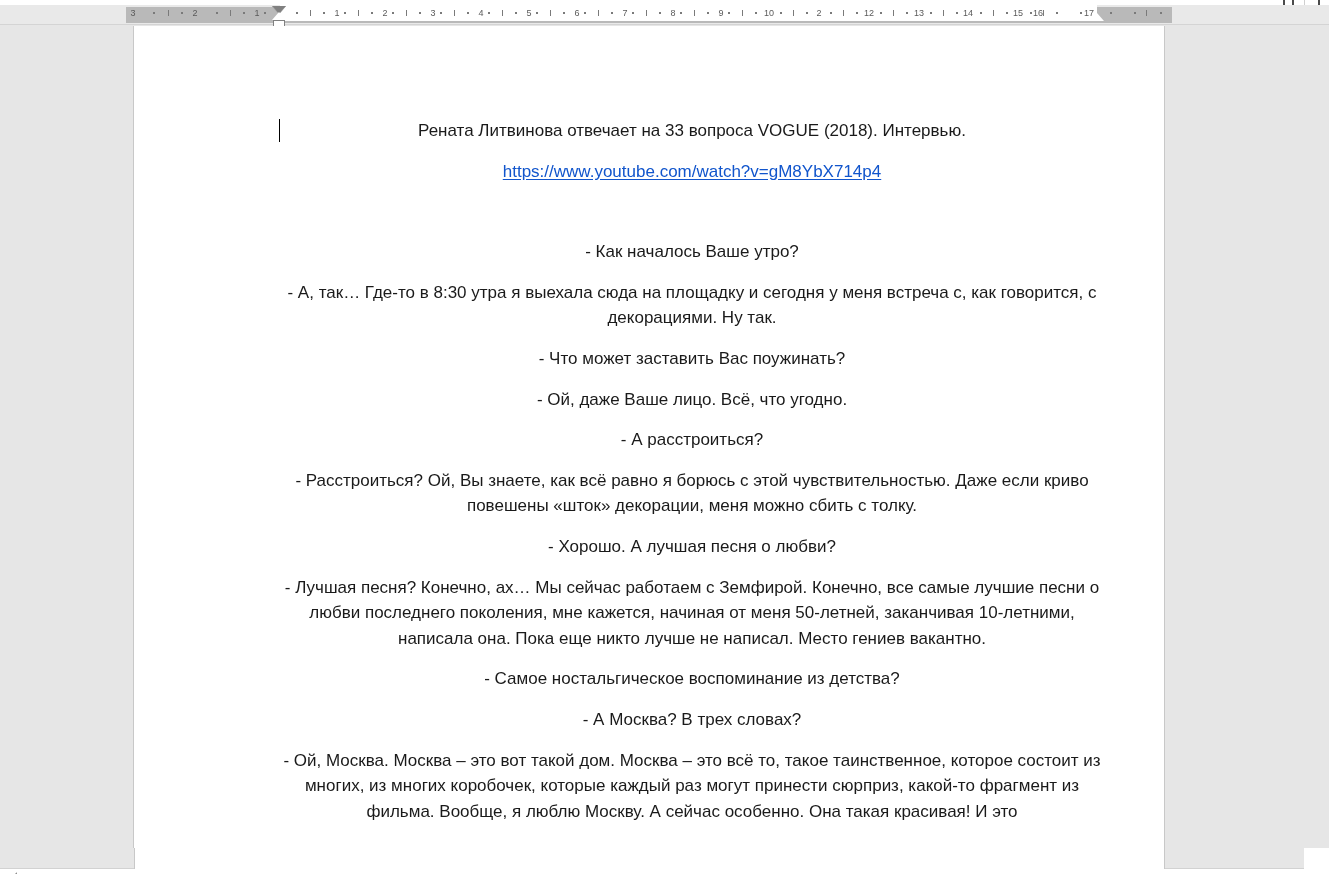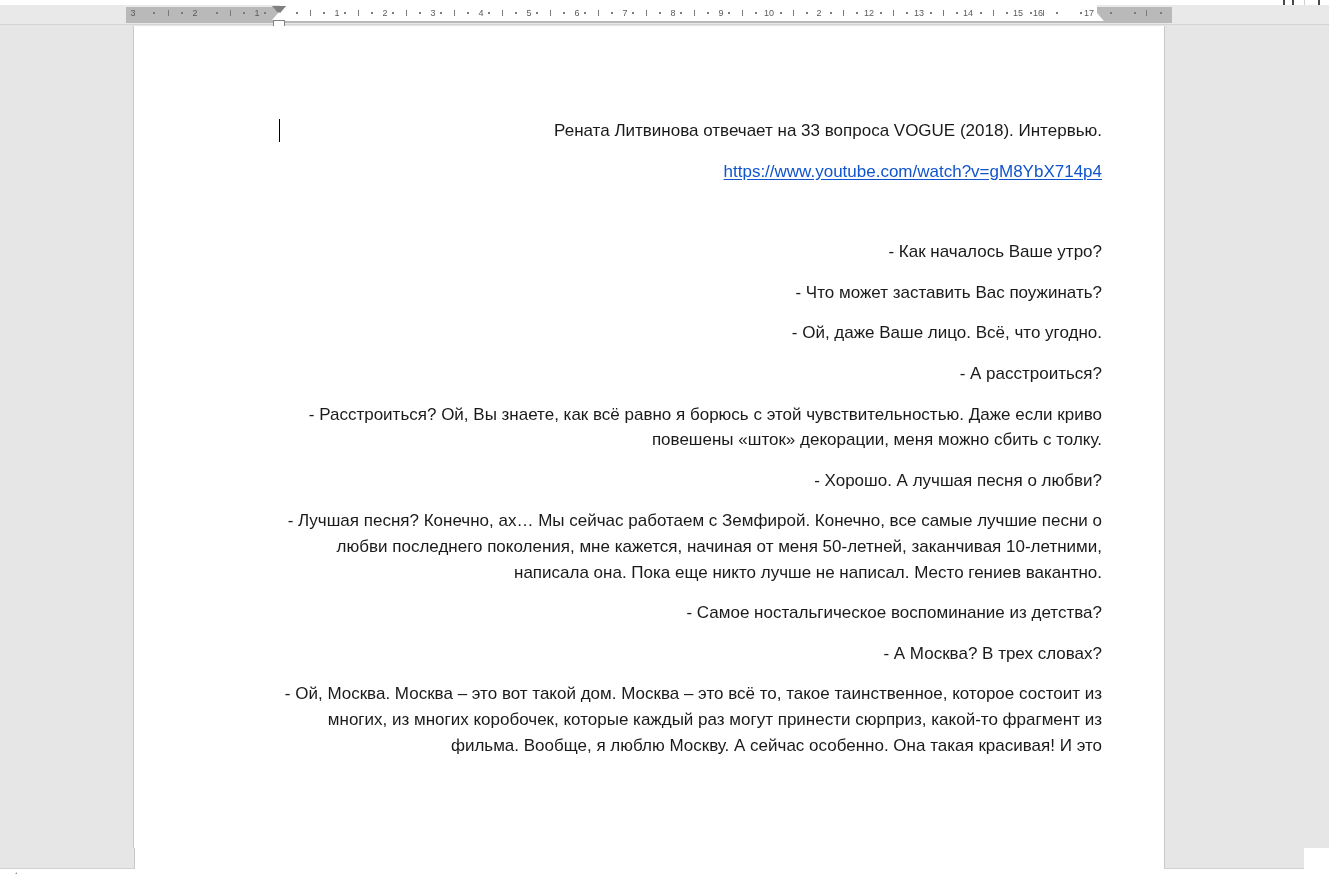--- a/index.html
+++ b/index.html
@@ -174,21 +174,21 @@
     width: 820px;
   }
 
   
   .para {
     font-family: "Liberation Sans", sans-serif;
     font-size: 17px;
     line-height: 25.6px;
     color: #1a1a1a;
     margin: 0 0 15px 0;
-    text-align: right;
+    text-align: center;
     white-space: normal;
     position: relative;
   }
   .para.blank { height: 25px; margin: 0 0 15px 0; }
 
   .link {
     color: #1155cc;
     text-decoration: underline;
     text-underline-offset: 2px;
     cursor: pointer;
@@ -363,20 +363,21 @@
           <span class="caret"></span><span>Рената Литвинова отвечает на 33 вопроса VOGUE (2018). Интервью.</span>
         </p>
 
         <p class="para">
           <a class="link" href="#">https://www.youtube.com/watch?v=gM8YbX714p4</a>
         </p>
 
         <p class="para blank"></p>
 
         <p class="para">- Как началось Ваше утро?</p>
+        <p class="para">- А, так… Где-то в 8:30 утра я выехала сюда на площадку и сегодня у меня встреча с, как говорится, с декорациями. Ну так.</p>
         <p class="para">- Что может заставить Вас поужинать?</p>
         <p class="para">- Ой, даже Ваше лицо. Всё, что угодно.</p>
         <p class="para">- А расстроиться?</p>
         <p class="para">- Расстроиться? Ой, Вы знаете, как всё равно я борюсь с этой чувствительностью. Даже если криво повешены «шток» декорации, меня можно сбить с толку.</p>
         <p class="para">- Хорошо. А лучшая песня о любви?</p>
         <p class="para">- Лучшая песня? Конечно, ах… Мы сейчас работаем с Земфирой. Конечно, все самые лучшие песни о любви последнего поколения, мне кажется, начиная от меня 50-летней, заканчивая 10-летними, написала она. Пока еще никто лучше не написал. Место гениев вакантно.</p>
         <p class="para">- Самое ностальгическое воспоминание из детства?</p>
 
 
         <p class="para">- А Москва? В трех словах?</p>

